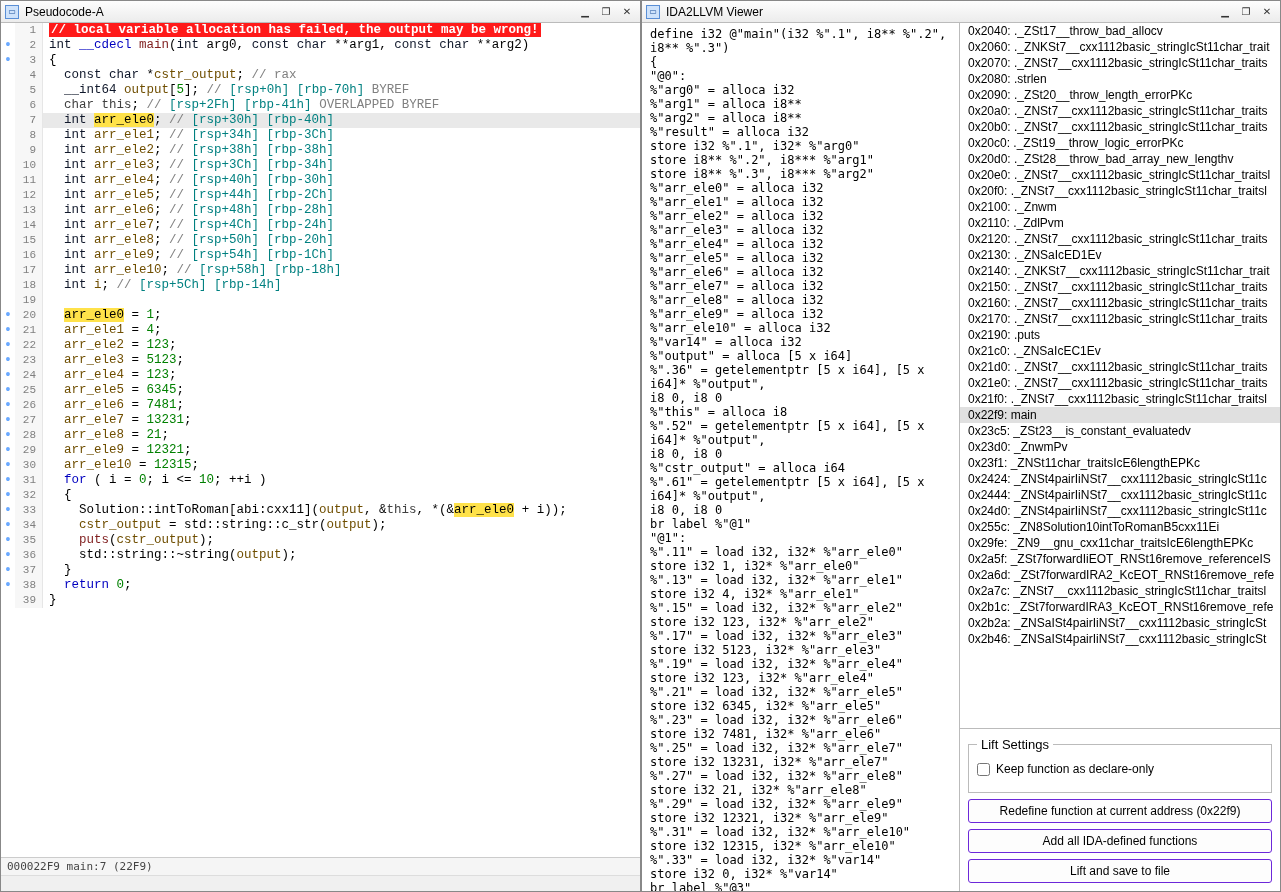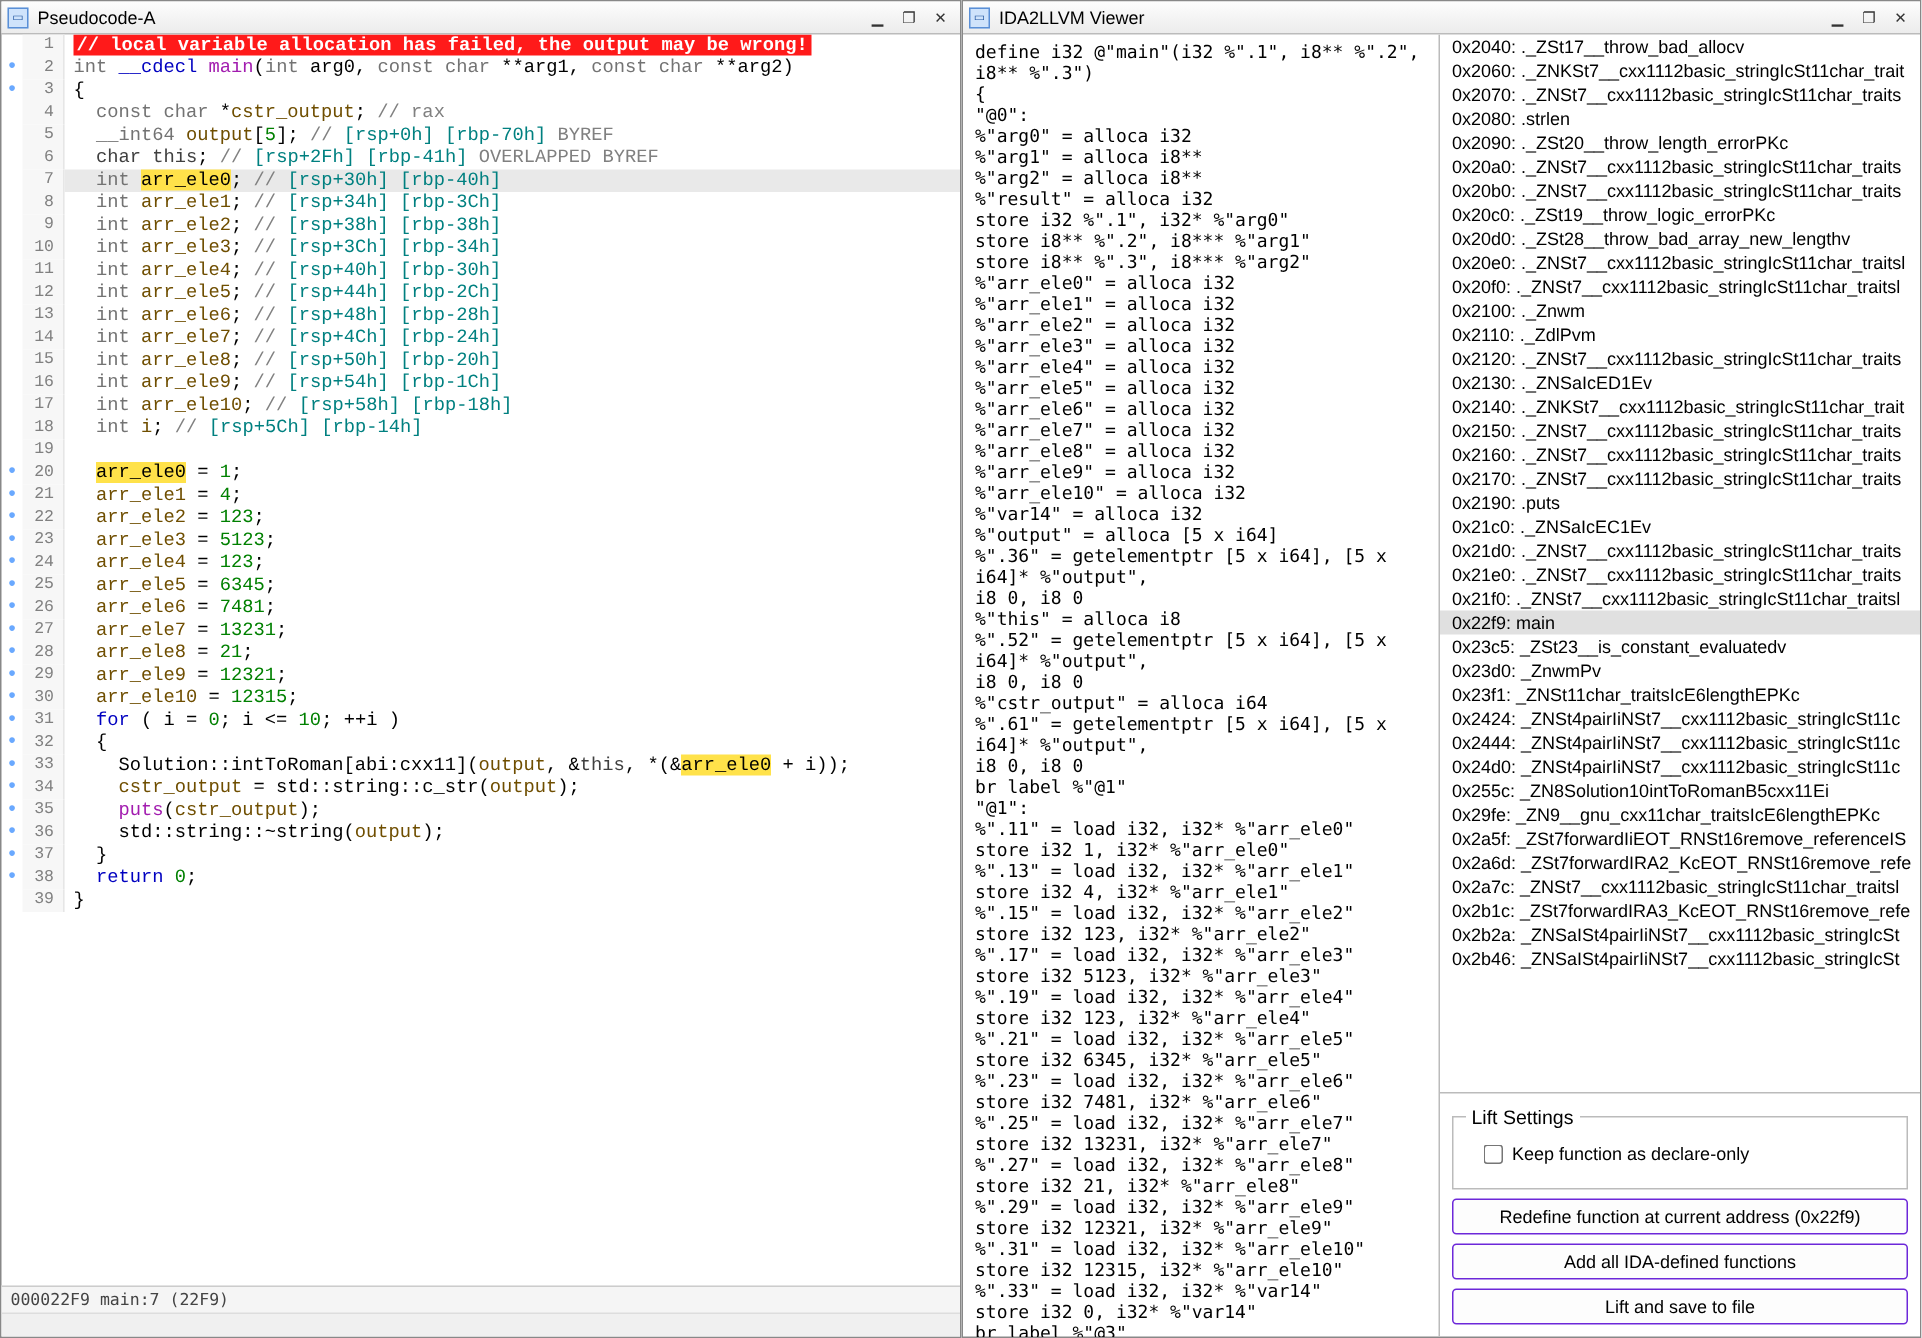--- a/index.html
+++ b/index.html
@@ -11,41 +11,41 @@
   .titlebar .ticon { width:14px;height:14px;margin-right:6px;display:inline-flex;align-items:center;justify-content:center;border:1px solid #5a8fd6;background:#cfe3fb;font-size:8px;color:#1b4f9b;}
   .titlebar .spacer { flex:1; }
   .winbtn { width:18px;height:14px;margin-left:3px;display:flex;align-items:center;justify-content:center;font-size:10px;cursor:pointer;color:#333;}
   .code-area { flex:1; overflow:auto; font-family: Consolas, "Courier New", monospace; font-size:12.5px; white-space:pre; position:relative;}
   .code-line { display:flex; align-items:flex-start; line-height:15px;}
   .gutter-dot { width:14px; text-align:center; color:#6aa9ff; font-size:14px; line-height:15px;}
   .lineno { width:28px; text-align:right; padding-right:6px; color:#808080; font-size:11px; background:#f7f7f7; border-right:1px solid #e6e6e6; user-select:none;}
   .codecell { padding-left:6px; flex:1;}
   .err-banner { background:#ff1a1a; color:#fff; font-weight:bold; padding:0 2px;margin-top:12px;}
   .kw { color:#0000c0;}
-  .ty { color:#737373;}
+  .ty { color:#0f172a;}
   .cm { color:#808080;}
   .cmR { color:#008080;text-align:right;}
   .br { color:#404040;}
-  .fn { color:#a21caf;text-align:center;}
+  .fn { color:#7f1d1d;text-align:center;}
   .var { color:#6f4e00;}
   .hl { background:#ffe24a;}
   .num { color:#008000;}
   .line-sel .codecell{ background:#e9e9e9;}
   .status-bar { height:18px; border-top:1px solid #ccc; background:#f5f5f5; font-family:Consolas,monospace;font-size:11px; padding:2px 6px; color:#444;}
   .hscroll { height:16px; background:#f0f0f0; border-top:1px solid #ddd;}
   .right-split { flex:1; display:flex; overflow:hidden;}
   .llvm-pane { flex:1; border-right:1px solid #bbb; overflow:auto; font-family:Consolas,monospace;font-size:12px; line-height:14px; padding:4px 8px;}
   .sym-pane { width:320px; display:flex; flex-direction:column;}
   .sym-list { flex:1; overflow:auto; font-family:"Segoe UI",sans-serif;font-size:12px; }
   .sym-row { padding:1px 8px; white-space:nowrap; overflow:hidden; text-overflow:clip; cursor:default;}
   .sym-row.sel { background:#e0e0e0;}
   .settings { border-top:1px solid #bbb; padding:8px; font-size:12px;}
   .settings fieldset { border:1px solid #bbb; padding:6px 8px 10px 8px;}
   .settings legend { padding:0 4px; font-size:13px;}
-  .chk { margin:4px 0 6px 12px; display:flex; align-items:flex-end;}
+  .chk { margin:4px 0 6px 0; display:flex; align-items:flex-end;}
   .chk input{margin-right:6px;}
   .btn { display:block; width:100%; margin-top:6px; padding:4px 6px; background:#fdfdfd; border:1px solid #6d28d9; border-radius:3px; text-align:center; cursor:pointer; font-size:12px;}
 </style>
 </head>
 <body>
 
 <div class="pane left-pane">
   <div class="titlebar">
     <span class="ticon">▭</span>
     <span>Pseudocode-A</span>

